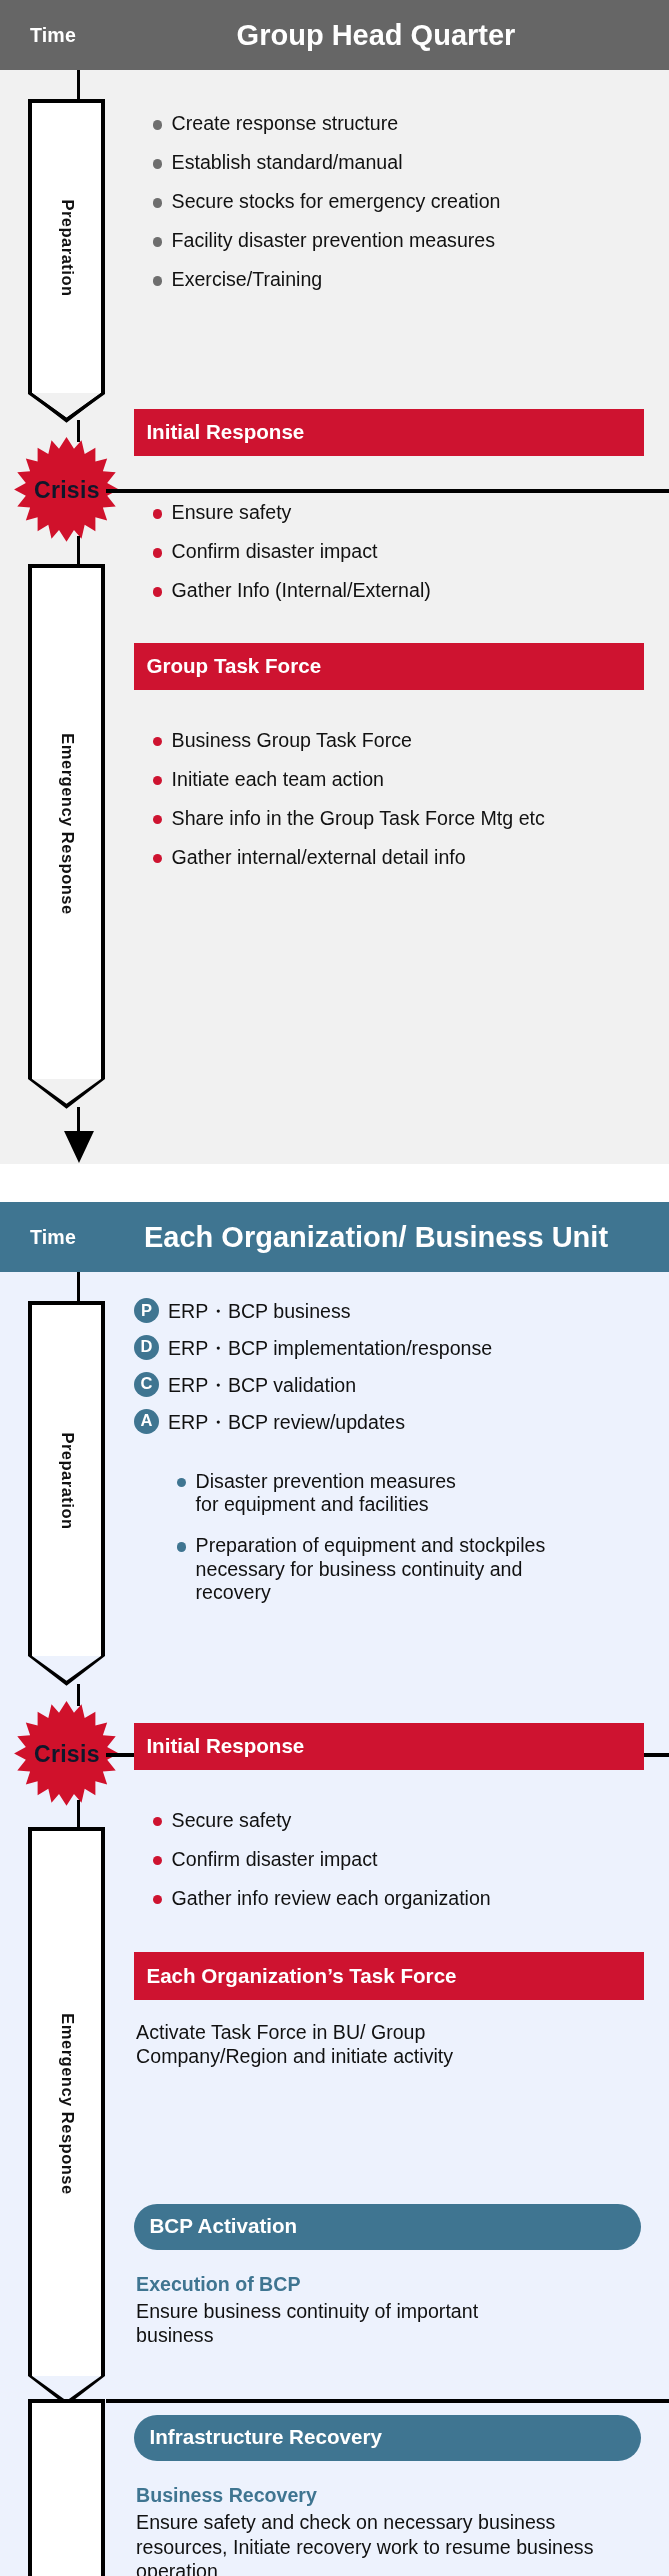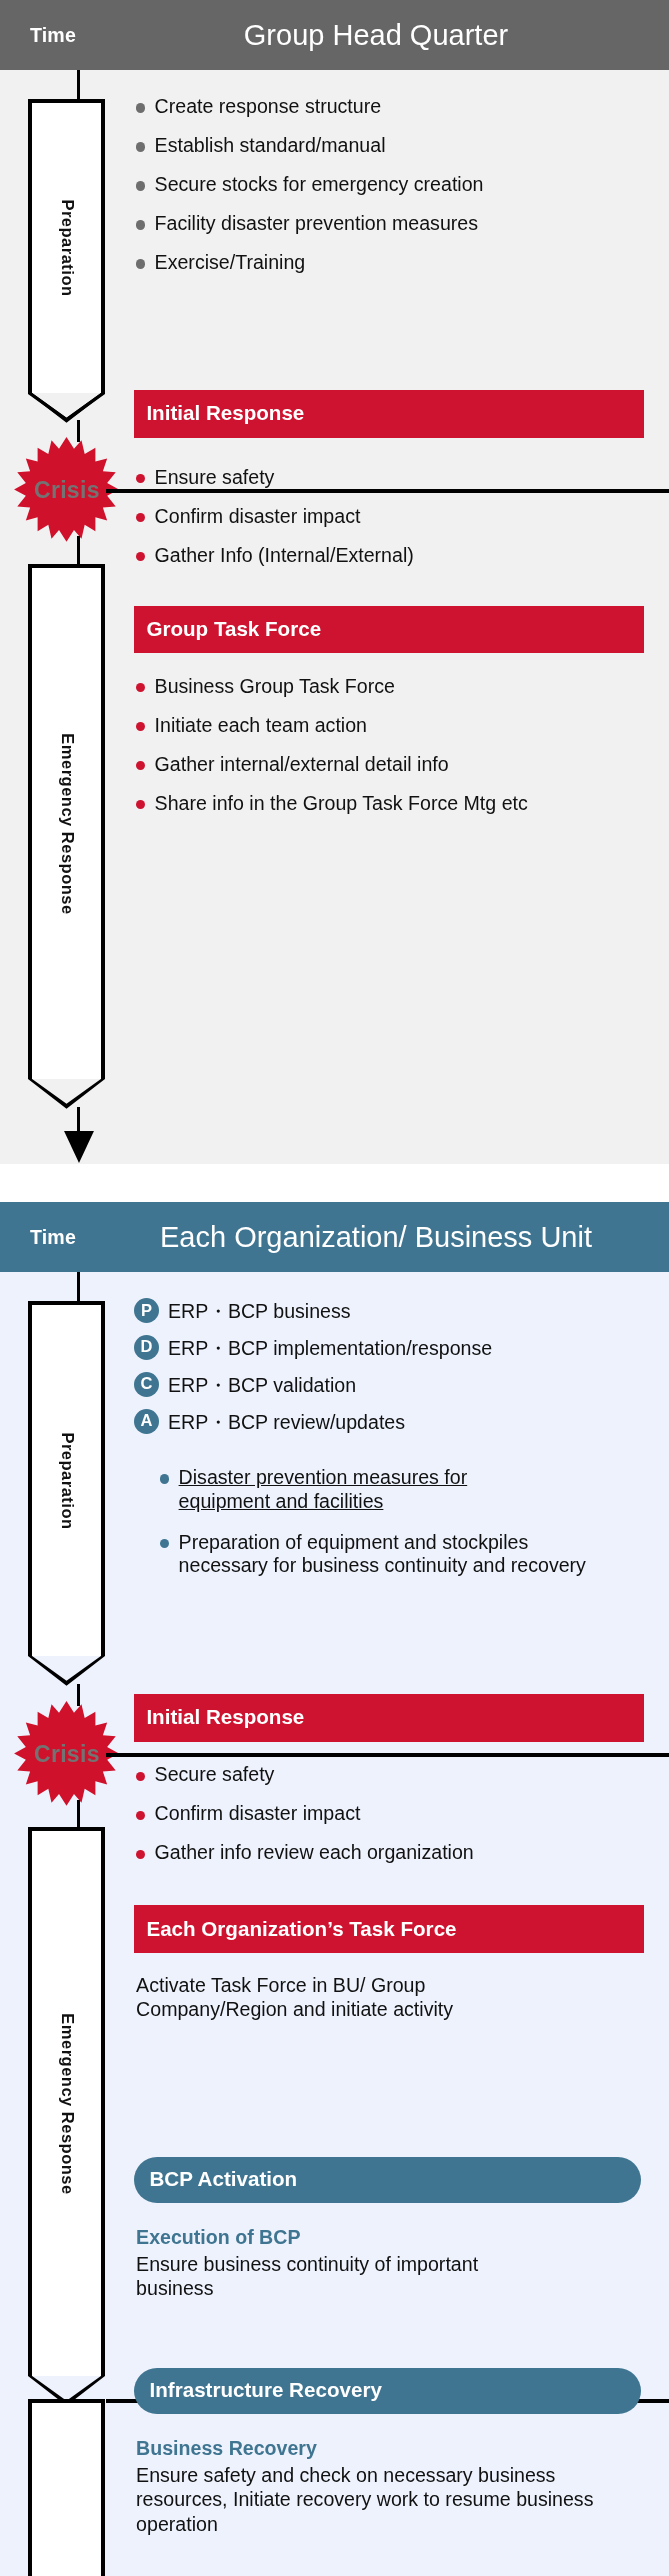--- a/index.html
+++ b/index.html
@@ -26,21 +26,21 @@
     color:#ffffff;
     font-size:19.6px;
     font-weight:700;
     letter-spacing:0.1px;
   }
   .hdr-title{
     flex:1;
     text-align:center;
     color:#ffffff;
     font-size:29px;
-    font-weight:400;
+    font-weight:700;
     padding-right:24px;
     white-space:nowrap;
   }
 
   
   .panel{position:relative;}
   .panel.grey-body{background:#f1f1f1;}
   .panel.blue-body{background:#edf2fd;}
 
   
@@ -101,21 +101,21 @@
     width:107px;
     height:107px;
   }
   .burst svg{display:block;position:absolute;top:0;left:0;}
   .burst .txt{
     position:absolute;
     inset:0;
     display:flex;
     align-items:center;
     justify-content:center;
-    color:#737373;
+    color:#0f172a;
     font-size:23px;
     font-weight:700;
     letter-spacing:0.3px;
   }
   .crisis-rule{
     position:absolute;
     left:106px;
     right:0;
     height:3.6px;
     background:#000;
@@ -149,21 +149,21 @@
     background:#3f7591;
     color:#fff;
     font-size:20.6px;
     font-weight:700;
     padding:10.3px 0 11.3px 15.5px;
     box-sizing:border-box;
     width:507px;
     border-radius:24px;
   }
 
-  ul.blist{list-style:none;margin:0;padding:0;}
+  ul.blist{list-style:none;margin:17px;padding:0;}
   ul.blist li{
     position:relative;
     padding-left:20.6px;
     font-size:19.6px;
     line-height:1.20;
     color:#111;
     margin:0 0 15.5px 0;
   }
   ul.blist li .dot{
     position:absolute;
@@ -284,22 +284,22 @@
         <li><span class="dot"></span><span>Confirm disaster impact</span></li>
         <li><span class="dot"></span><span>Gather Info (Internal/External)</span></li>
       </ul>
 
       <div style="height:23px;"></div>
 
       <div class="sec-bar">Group Task Force</div>
       <ul class="blist red" style="padding-top:21.6px;">
         <li><span class="dot"></span><span>Business Group Task Force</span></li>
         <li><span class="dot"></span><span>Initiate each team action</span></li>
+        <li style="padding-right:103px;"><span class="dot"></span><span>Share info in the Group Task Force Mtg etc</span></li>
         <li><span class="dot"></span><span>Gather internal/external detail info</span></li>
-        <li style="padding-right:103px;"><span class="dot"></span><span>Share info in the Group Task Force Mtg etc</span></li>
       </ul>
     </div>
   </div>
 
   <div class="gap-white"></div>
 
   <div class="hdr teal">
     <div class="hdr-time">Time</div>
     <div class="hdr-title">Each Organization/ Business Unit</div>
   </div>
@@ -349,21 +349,21 @@
     <div class="content">
 
       <ul class="pdca" style="padding-top:28px;">
         <li><span class="badge">P</span><span>ERP・BCP business</span></li>
         <li><span class="badge">D</span><span>ERP・BCP implementation/response</span></li>
         <li><span class="badge">C</span><span>ERP・BCP validation</span></li>
         <li><span class="badge">A</span><span>ERP・BCP review/updates</span></li>
       </ul>
 
       <ul class="blist teal" style="padding:18.5px 0 0 24px;">
-        <li style="padding-right:170px;margin-bottom:17.5px;text-decoration:underline;"><span class="dot"></span><span>Disaster prevention measures for equipment and facilities</span></li>
+        <li style="padding-right:170px;margin-bottom:17.5px;"><span class="dot"></span><span>Disaster prevention measures for equipment and facilities</span></li>
         <li style="padding-right:61px;"><span class="dot"></span><span>Preparation of equipment and stockpiles necessary for business continuity and recovery</span></li>
       </ul>
 
       <div style="height:101px;"></div>
 
       <div class="sec-bar">Initial Response</div>
       <ul class="blist red" style="padding-top:21.6px;">
         <li><span class="dot"></span><span>Secure safety</span></li>
         <li><span class="dot"></span><span>Confirm disaster impact</span></li>
         <li><span class="dot"></span><span>Gather info review each organization</span></li>

